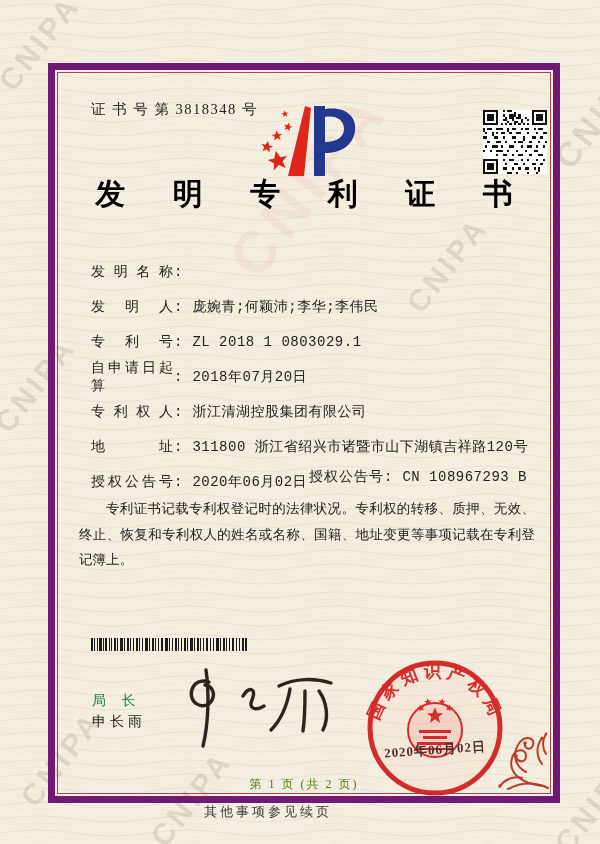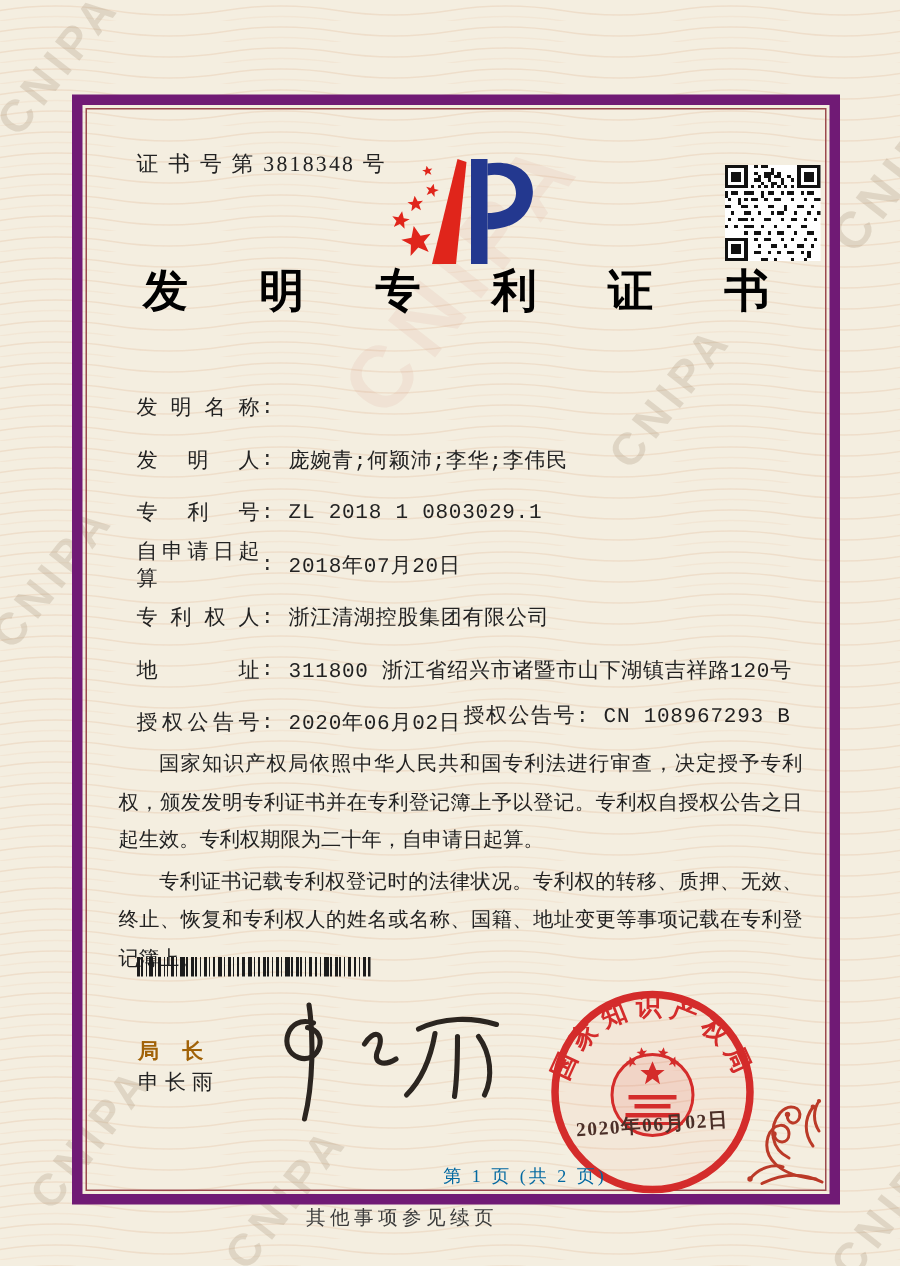--- a/index.html
+++ b/index.html
@@ -38,31 +38,31 @@
   .fields{position:absolute;left:36px;top:184px;width:460px;}
   .frow{display:flex;align-items:center;height:35px;font-size:14px;position:relative;font-family:Liberation Mono, monospace;}
   .lbl{display:inline-block;width:82px;text-align:justify;text-align-last:justify;flex:0 0 82px;color:#222;}
   .colon{margin:0 10px 0 1px;}
   .val{letter-spacing:0.5px;color:#222;white-space:nowrap;}
   .grant{position:absolute;left:218px;top:4px;display:flex;align-items:baseline;}
   .grant .lbl{width:74px;flex:0 0 74px;}
   .paras{position:absolute;left:24px;top:426px;width:456px;font-size:13.5px;line-height:25.5px;text-align:justify;color:#222;}
   .paras p{margin:0 0 2px 0;text-indent:2em;}
   .barcode{position:absolute;left:36px;top:568px;}
-  .sig-title{position:absolute;left:37px;top:622px;font-size:14px;letter-spacing:6px;color:#a16207;font-weight:bold;}
+  .sig-title{position:absolute;left:37px;top:622px;font-size:14px;letter-spacing:6px;color:#15803d;}
   .sig-name{position:absolute;left:37px;top:643px;font-size:14px;letter-spacing:4px;color:#222;}
   .signature{position:absolute;left:116px;top:590px;}
   .seal{position:absolute;left:310px;top:588px;width:140px;height:140px;opacity:.95;}
   .seal-date{
     position:absolute;left:312px;top:671px;width:136px;text-align:center;
     font-size:13px;font-weight:bold;color:#4b2f28;letter-spacing:1px;
     transform:rotate(-4deg);z-index:5;
   }
   .flourish{position:absolute;right:2px;bottom:2px;}
-  .pagenum{position:absolute;top:706px;left:0;width:100%;text-align:center;font-size:12px;letter-spacing:2px;color:#0369a1;margin-left:46px;}
+  .pagenum{position:absolute;top:706px;left:0;width:100%;text-align:center;font-size:12px;letter-spacing:2px;color:#4d7c0f;}
   .foot-note{position:absolute;top:803px;left:0;width:536px;text-align:center;font-size:13px;letter-spacing:3px;color:#3a3a3a;}
 </style>
 </head>
 <body>
 
 <svg class="waves" width="600" height="844">
   <defs>
     <pattern id="wv" width="150" height="14" patternUnits="userSpaceOnUse">
       <path d="M0 7 Q 37.5 1 75 7 T 150 7" fill="none" stroke="#ecd8c2" stroke-width="1" opacity="0.75"></path>
       <path d="M0 14 Q 37.5 8 75 14 T 150 14" fill="none" stroke="#f0e0cc" stroke-width="1" opacity="0.55"></path>
@@ -157,21 +157,20 @@
       <span class="val">2020年06月02日</span>
       <span class="grant">
         <span class="lbl">授权公告号</span>
           <span class="colon">:</span>
         <span class="val">CN 108967293 B</span>
       </span>
     </div>
   </div>
 
   <div class="paras">
-    <p>国家知识产权局依照中华人民共和国专利法进行审查，决定授予专利权，颁发发明专利证书并在专利登记簿上予以登记。专利权自授权公告之日起生效。专利权期限为二十年，自申请日起算。</p>
     <p>专利证书记载专利权登记时的法律状况。专利权的转移、质押、无效、终止、恢复和专利权人的姓名或名称、国籍、地址变更等事项记载在专利登记簿上。</p>
   </div>
 
   <svg class="barcode" width="156" height="13" viewBox="0 0 156 13" shape-rendering="crispEdges">
     <path fill="#1c1c1c" d="M0 0h2v13h-2z M3 0h1v13h-1z M6 0h1v13h-1z M8 0h3v13h-3z M12 0h1v13h-1z M14 0h2v13h-2z M18 0h1v13h-1z M20 0h1v13h-1z M23 0h2v13h-2z M26 0h1v13h-1z M29 0h3v13h-3z M33 0h1v13h-1z M36 0h2v13h-2z M39 0h1v13h-1z M42 0h1v13h-1z M45 0h2v13h-2z M48 0h1v13h-1z M51 0h1v13h-1z M54 0h3v13h-3z M58 0h1v13h-1z M61 0h2v13h-2z M64 0h1v13h-1z M67 0h1v13h-1z M70 0h2v13h-2z M74 0h3v13h-3z M78 0h1v13h-1z M81 0h1v13h-1z M84 0h2v13h-2z M87 0h1v13h-1z M90 0h1v13h-1z M93 0h2v13h-2z M96 0h1v13h-1z M99 0h3v13h-3z M103 0h1v13h-1z M106 0h2v13h-2z M109 0h1v13h-1z M112 0h1v13h-1z M115 0h2v13h-2z M119 0h1v13h-1z M122 0h1v13h-1z M125 0h3v13h-3z M129 0h1v13h-1z M132 0h2v13h-2z M135 0h1v13h-1z M138 0h1v13h-1z M141 0h2v13h-2z M145 0h1v13h-1z M148 0h1v13h-1z M151 0h2v13h-2z M154 0h2v13h-2z"></path>
   </svg>
 
   <div class="sig-title">局 长</div>
   <div class="sig-name">申长雨</div>
 

